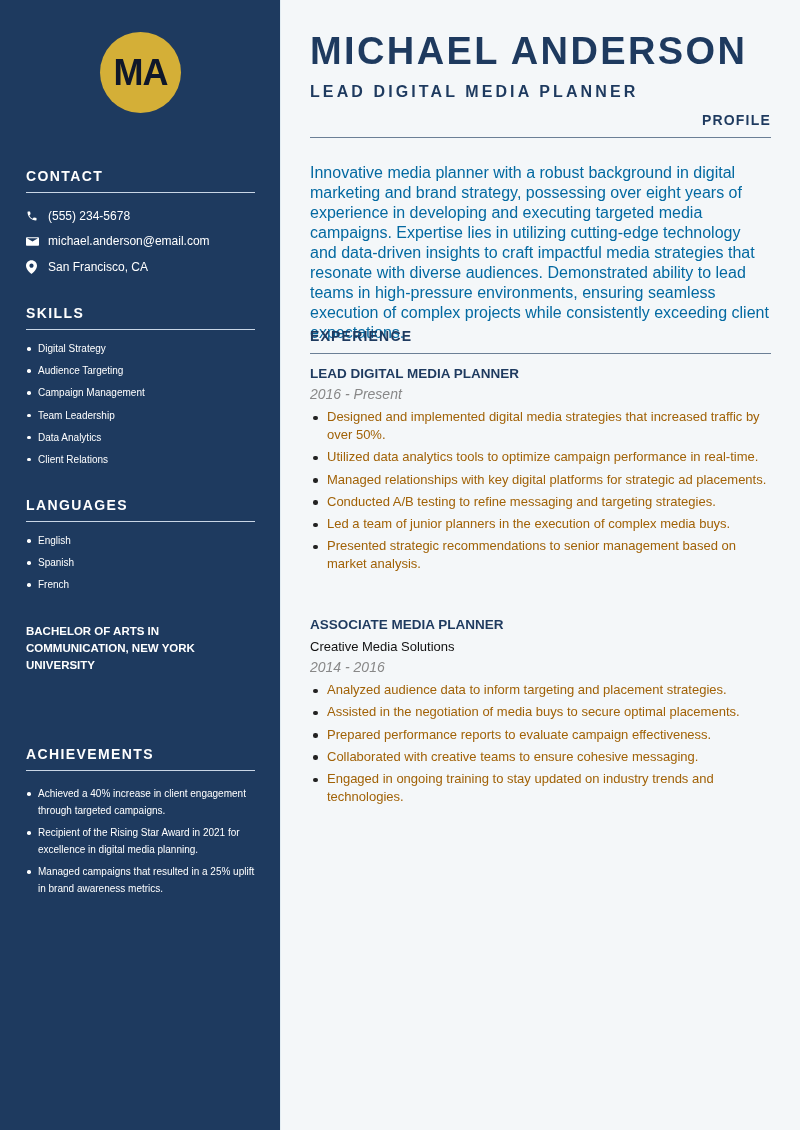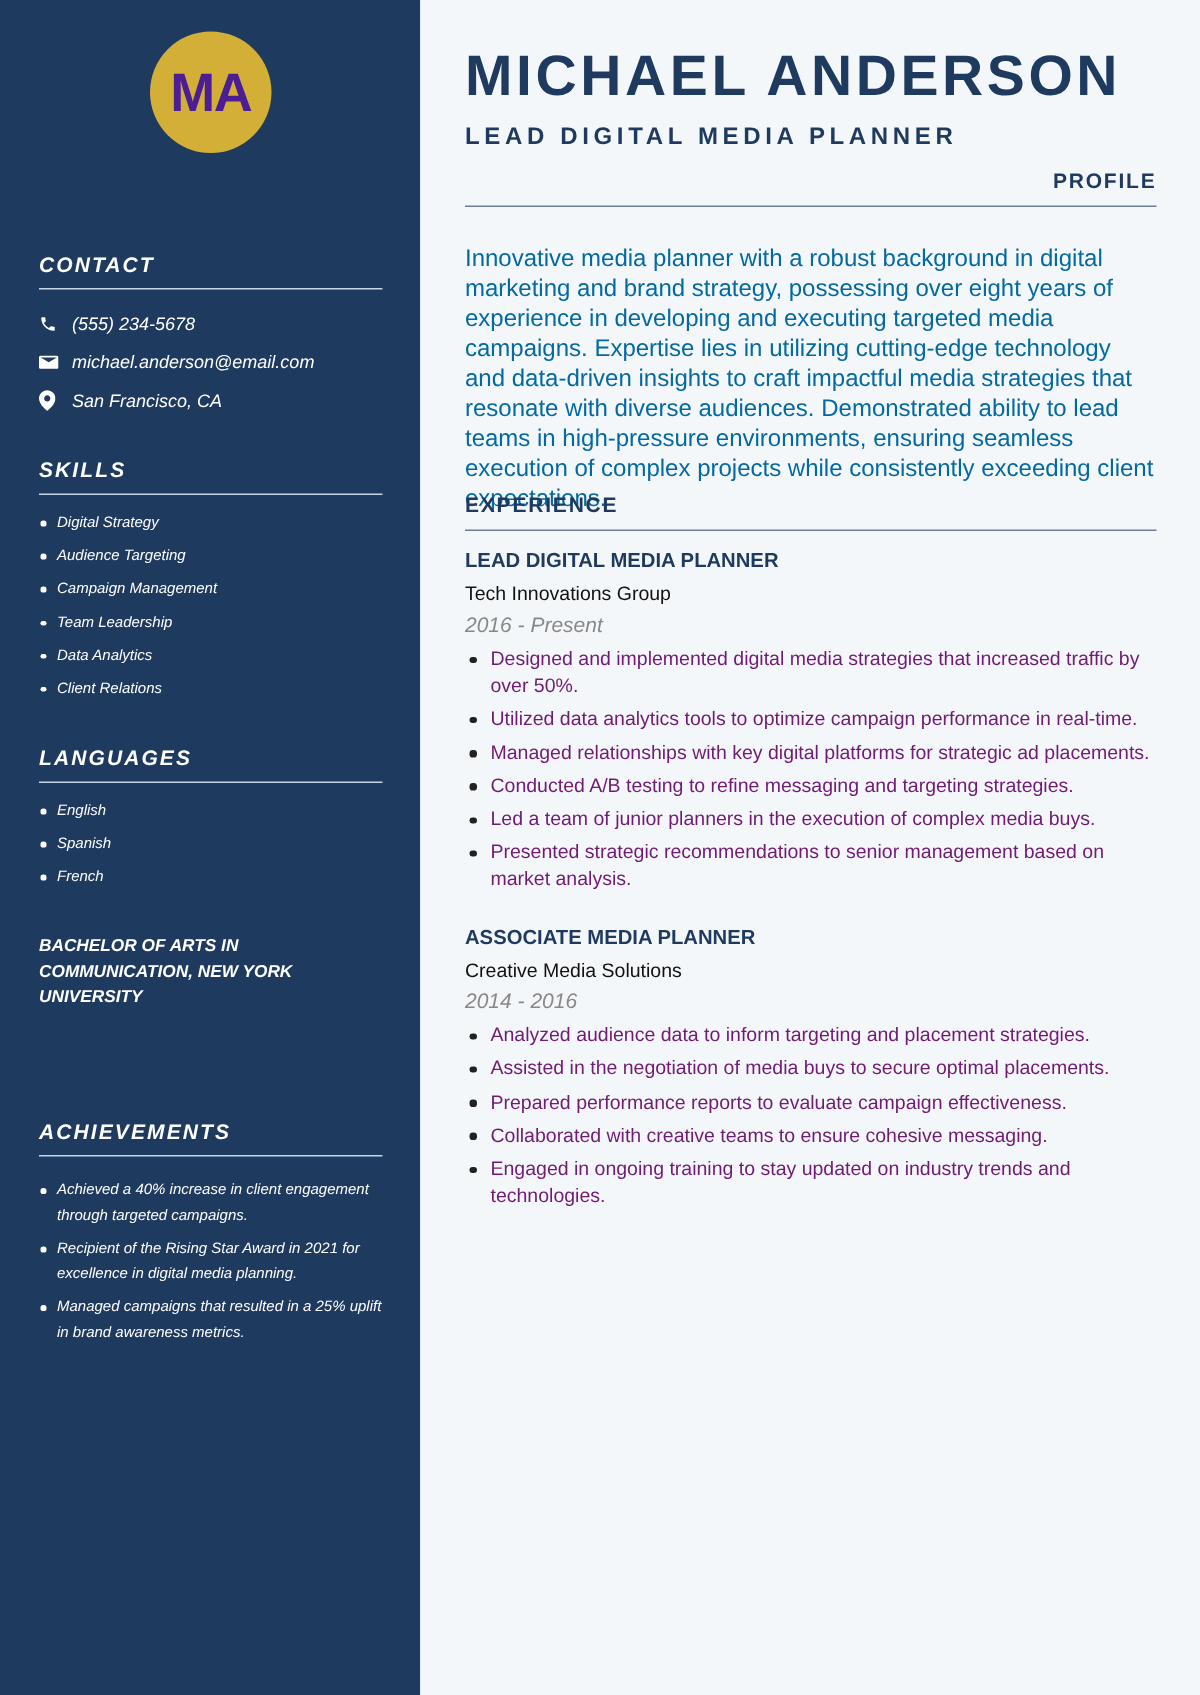--- a/index.html
+++ b/index.html
@@ -11,31 +11,31 @@
     }
     .sidebar {
       position: absolute; left: 0; top: 0;
       width: 280px; height: 1130px;
       background: #1e3a5f;
       color: #ffffff;
       padding: 0 26px;
     }
     .avatar {
       position: absolute;
-      left: 100px; top: 21px;
+      left: 100px; top: 32px;
       width: 81px; height: 81px;
       border-radius: 50%;
       background: #d4af37;
-      color: #4c1d95;
+      color: #0f172a;
       font-weight: bold;
       font-size: 36px;
       display: flex; align-items: center; justify-content: center;
       letter-spacing: -1px;
     }
-    .side-section { position: absolute; left: 26px; width: 229px; font-style: italic; }
+    .side-section { position: absolute; left: 26px; width: 229px; }
     .side-heading {
       font-size: 14px;
       font-weight: bold;
       letter-spacing: 1.4px;
       color: #ffffff;
       padding-bottom: 8px;
       border-bottom: 1.5px solid #c9d6e6;
       margin-bottom: 10px;
     }
     .contact-row {
@@ -99,21 +99,21 @@
     .job-company {
       font-size: 13px; color: #111; line-height: 18px;
       margin-top: 4px;
     }
     .job-dates {
       font-size: 14px; font-style: italic; color: #888;
       line-height: 16px; margin-top: 3px; margin-bottom: 6px;
     }
     .job-list { list-style: none; }
     .job-list li {
-      font-size: 13px; color: #701a75;
+      font-size: 13px; color: #a16207;
       line-height: 18px;
       padding-left: 17px;
       margin-bottom: 4.3px;
       position: relative;
     }
     .job-list li::before {
       content: "";
       position: absolute; left: 3px; top: 7.5px;
       width: 4.5px; height: 4.5px;
       background: #222; border-radius: 50%;
@@ -200,21 +200,20 @@
 <h1 class="name">MICHAEL ANDERSON</h1>
 <h2 class="title">LEAD DIGITAL MEDIA PLANNER</h2>
 
 <h3 class="main-heading" style="top:112px;text-align:right;">PROFILE</h3>
 <p class="profile-text">Innovative media planner with a robust background in digital marketing and brand strategy, possessing over eight years of experience in developing and executing targeted media campaigns. Expertise lies in utilizing cutting-edge technology and data-driven insights to craft impactful media strategies that resonate with diverse audiences. Demonstrated ability to lead teams in high-pressure environments, ensuring seamless execution of complex projects while consistently exceeding client expectations.</p>
 
 <h3 class="main-heading" style="top:328px;">EXPERIENCE</h3>
 
 <div class="job" style="top:365px;">
   <div class="job-title">LEAD DIGITAL MEDIA PLANNER</div>
-  <div class="job-company">Tech Innovations Group</div>
   <div class="job-dates">2016 - Present</div>
   <ul class="job-list">
     <li>Designed and implemented digital media strategies that increased traffic by over 50%.</li>
     <li>Utilized data analytics tools to optimize campaign performance in real-time.</li>
     <li>Managed relationships with key digital platforms for strategic ad placements.</li>
     <li>Conducted A/B testing to refine messaging and targeting strategies.</li>
     <li>Led a team of junior planners in the execution of complex media buys.</li>
     <li>Presented strategic recommendations to senior management based on market analysis.</li>
   </ul>
 </div>

